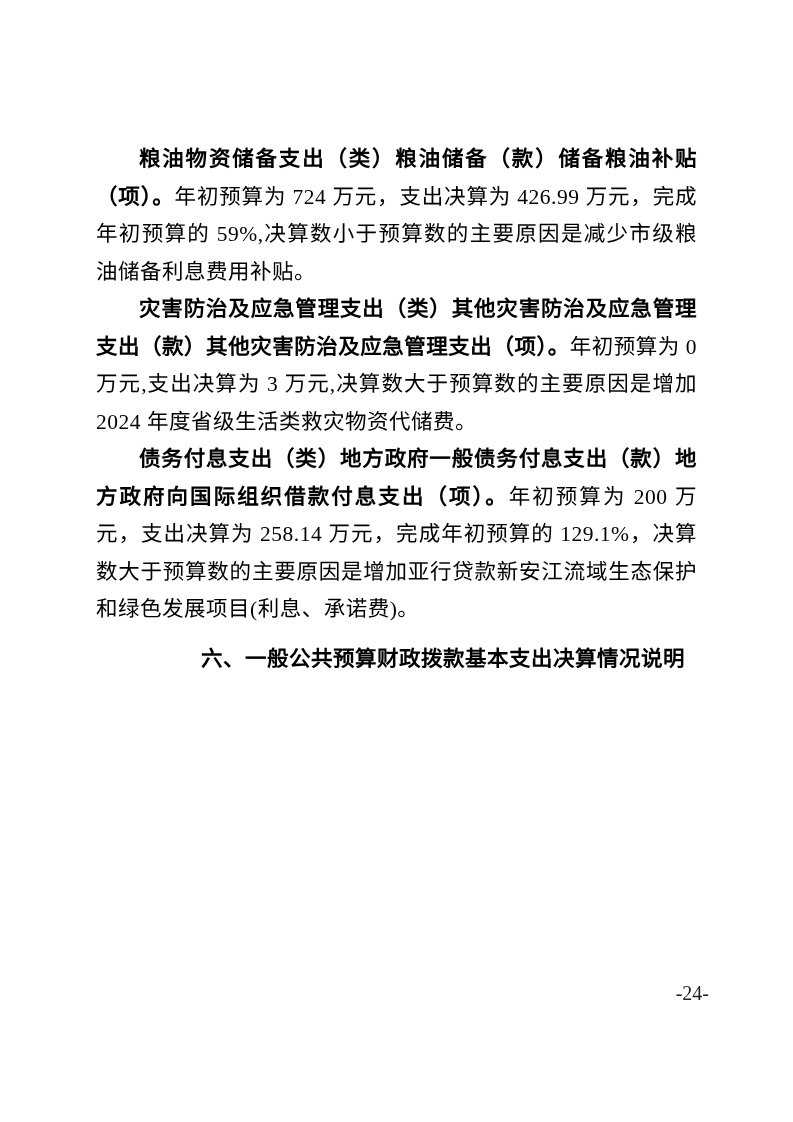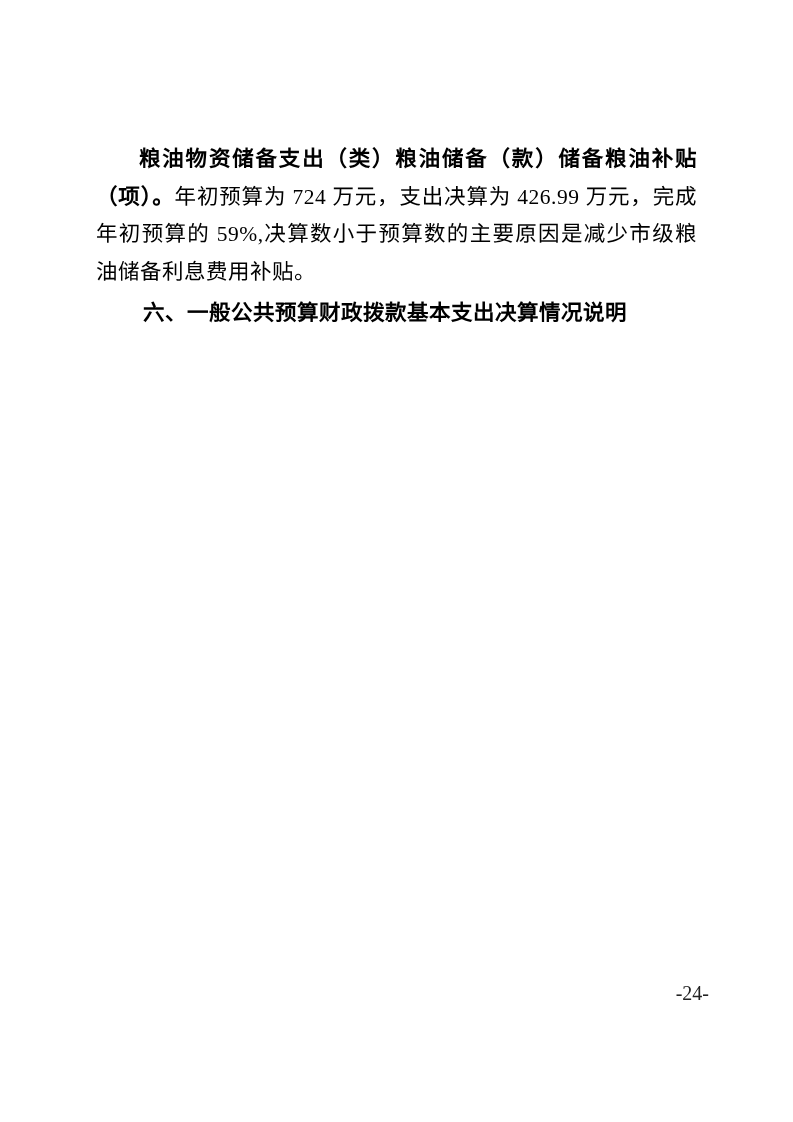--- a/index.html
+++ b/index.html
@@ -30,47 +30,50 @@
     line-height: 37.5px;
     text-align: justify;
     text-indent: 2em;
     letter-spacing: 0.5px;
     word-break: break-all;
   }
   .para .lead {
     font-weight: 700;
   }
   .section-heading {
-    margin: 4px;
+    margin: 12px;
     font-size: 21.5px;
     line-height: 37.5px;
     text-indent: 2em;
     font-weight: 700;
     font-family: "Liberation Sans", "DejaVu Sans", sans-serif;
     letter-spacing: 0.5px;
+    text-align: right;
   }
   .page-number {
     position: absolute;
     top: 981px;
     right: 84px;
     font-size: 20px;
     line-height: 24px;
     color: #222222;
     font-family: "Liberation Serif", "DejaVu Serif", serif;
   }
 </style>
 </head>
 <body>
 
 <div class="page">
   <div class="content">
 
     <p class="para"><span class="lead">粮油物资储备支出（类）粮油储备（款）储备粮油补贴（项）。</span><span>年初预算为 724 万元，支出决算为 426.99 万元，完成年初预算的 59%,决算数小于预算数的主要原因是减少市级粮油储备利息费用补贴。</span></p>
 
+    <p class="para"><span class="lead">灾害防治及应急管理支出（类）其他灾害防治及应急管理支出（款）其他灾害防治及应急管理支出（项）。</span><span>年初预算为 0 万元,支出决算为 3 万元,决算数大于预算数的主要原因是增加 2024 年度省级生活类救灾物资代储费。</span></p>
 
+    <p class="para"><span class="lead">债务付息支出（类）地方政府一般债务付息支出（款）地方政府向国际组织借款付息支出（项）。</span><span>年初预算为 200 万元，支出决算为 258.14 万元，完成年初预算的 129.1%，决算数大于预算数的主要原因是增加亚行贷款新安江流域生态保护和绿色发展项目(利息、承诺费)。</span></p>
 
     <h2 class="section-heading">六、一般公共预算财政拨款基本支出决算情况说明</h2>
 
 
   </div>
 
   <div class="page-number">-24-</div>
 </div>
 
 </body></html>

